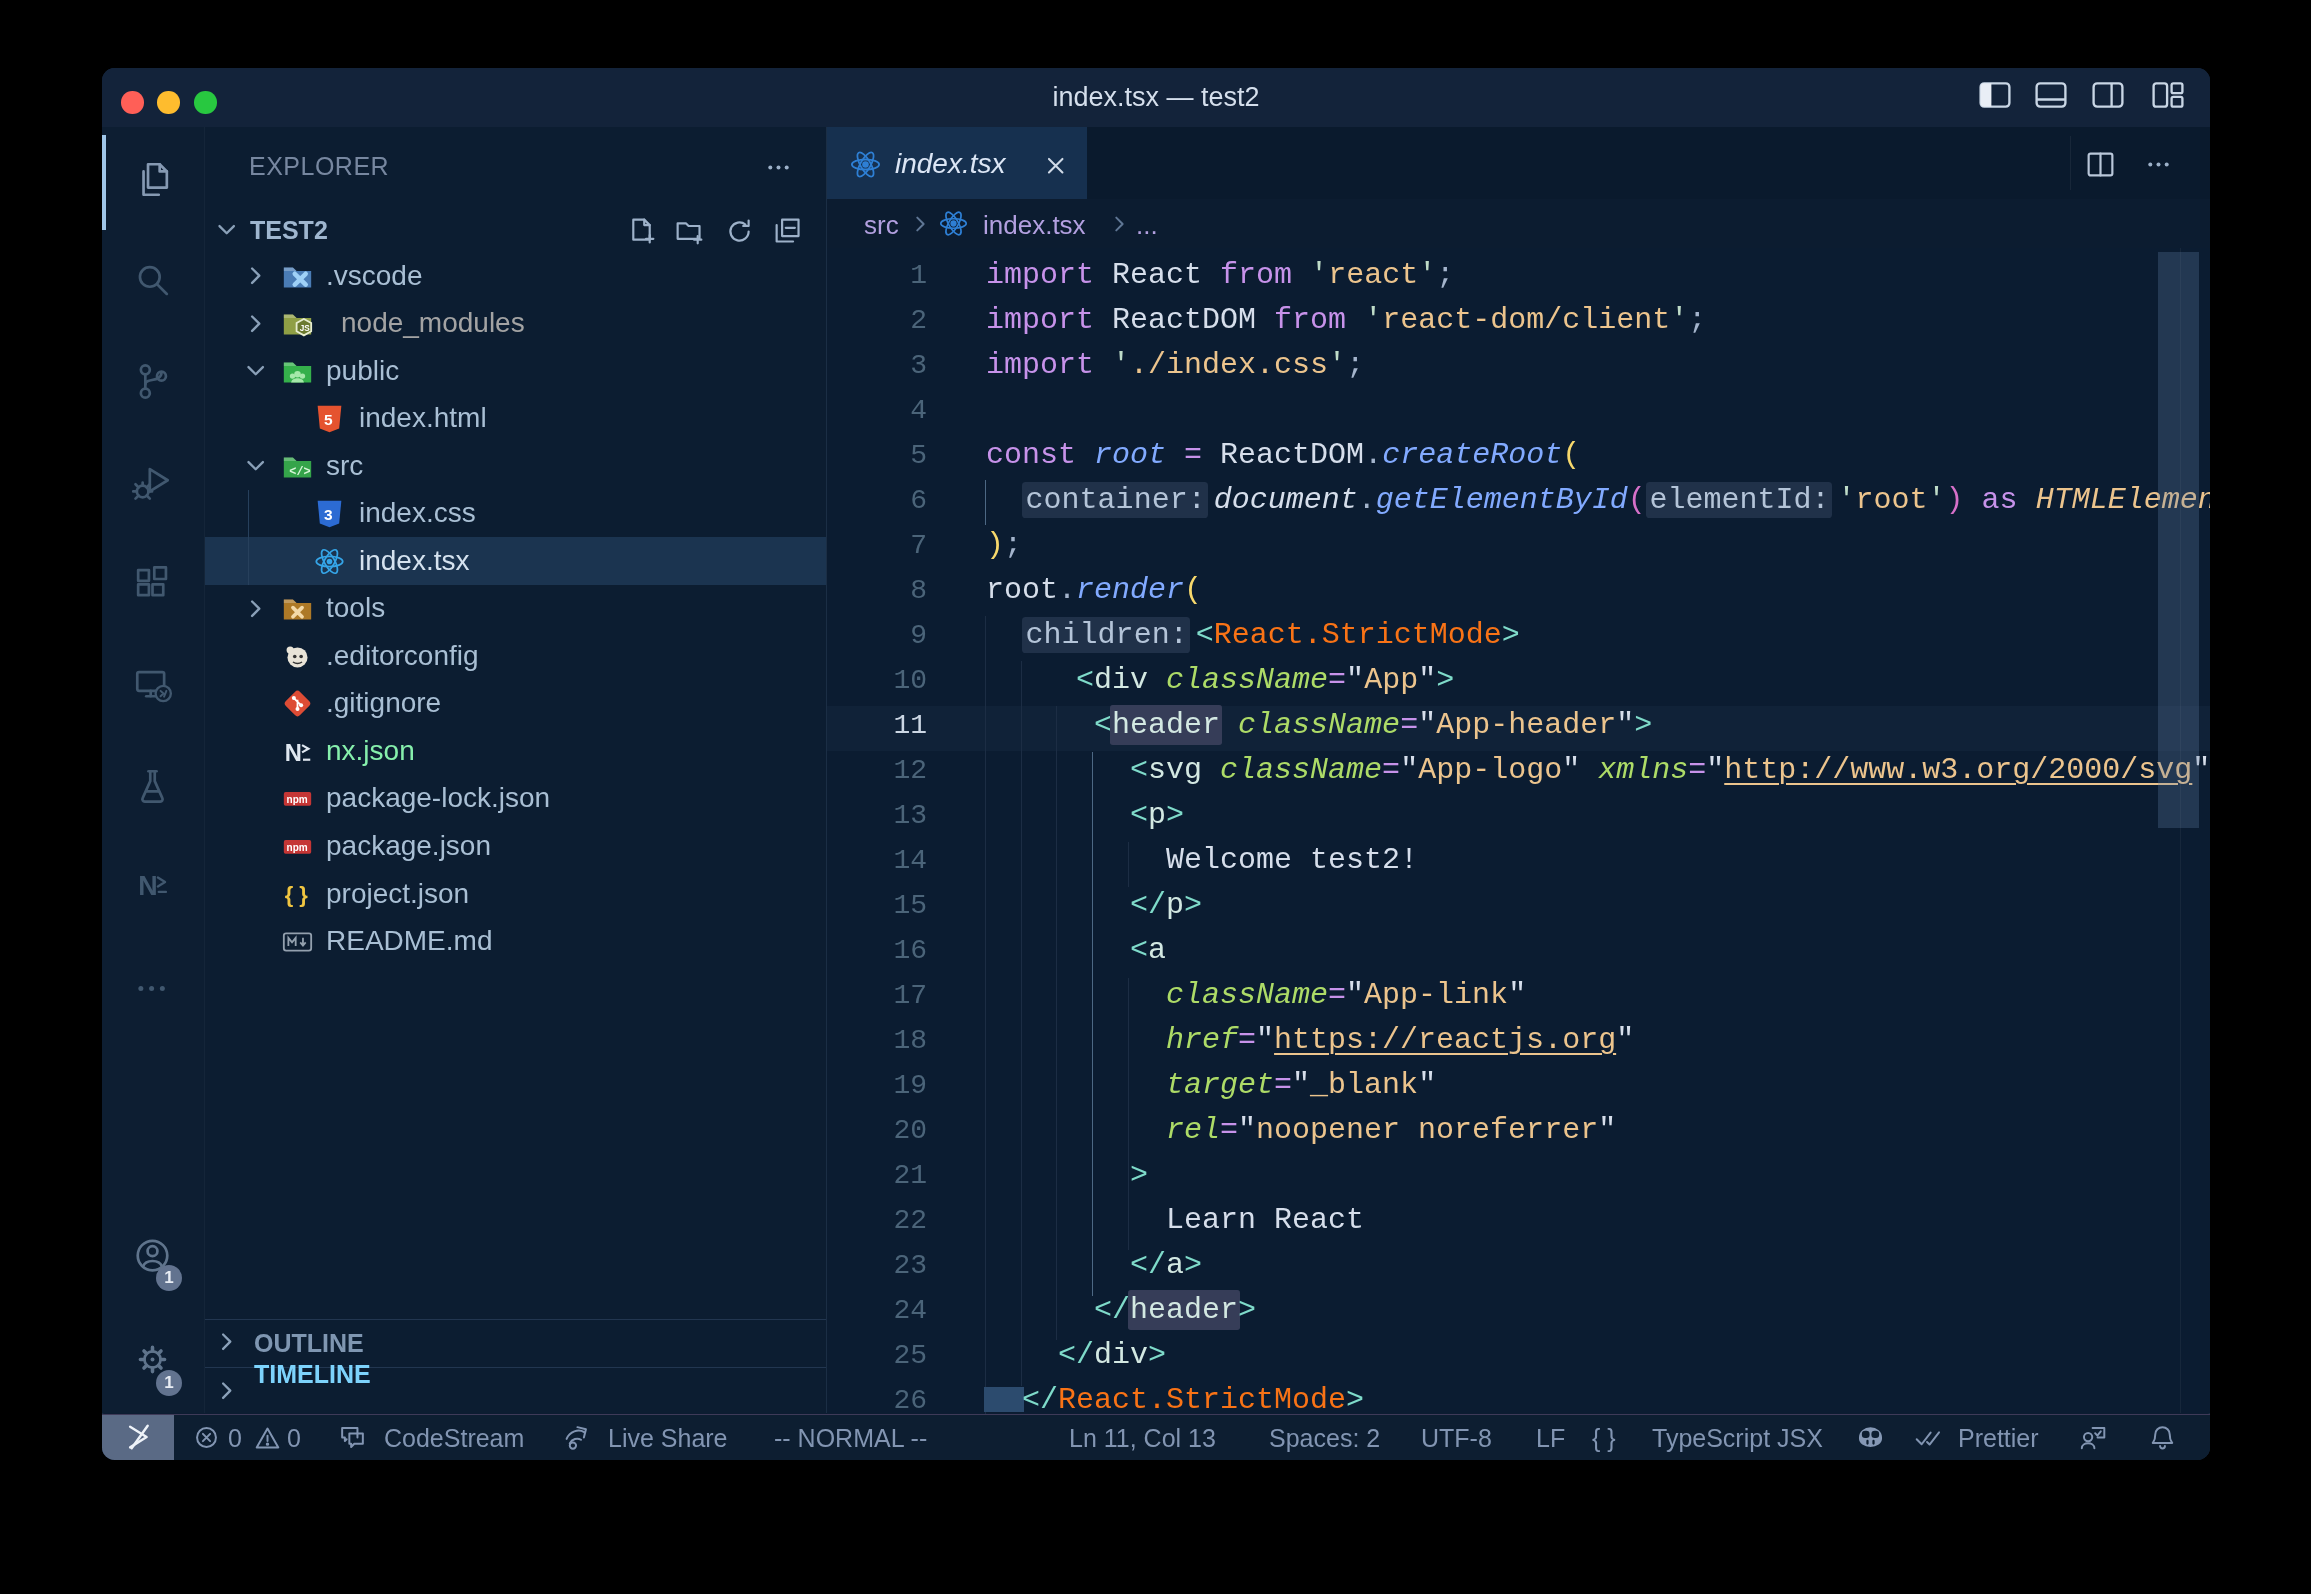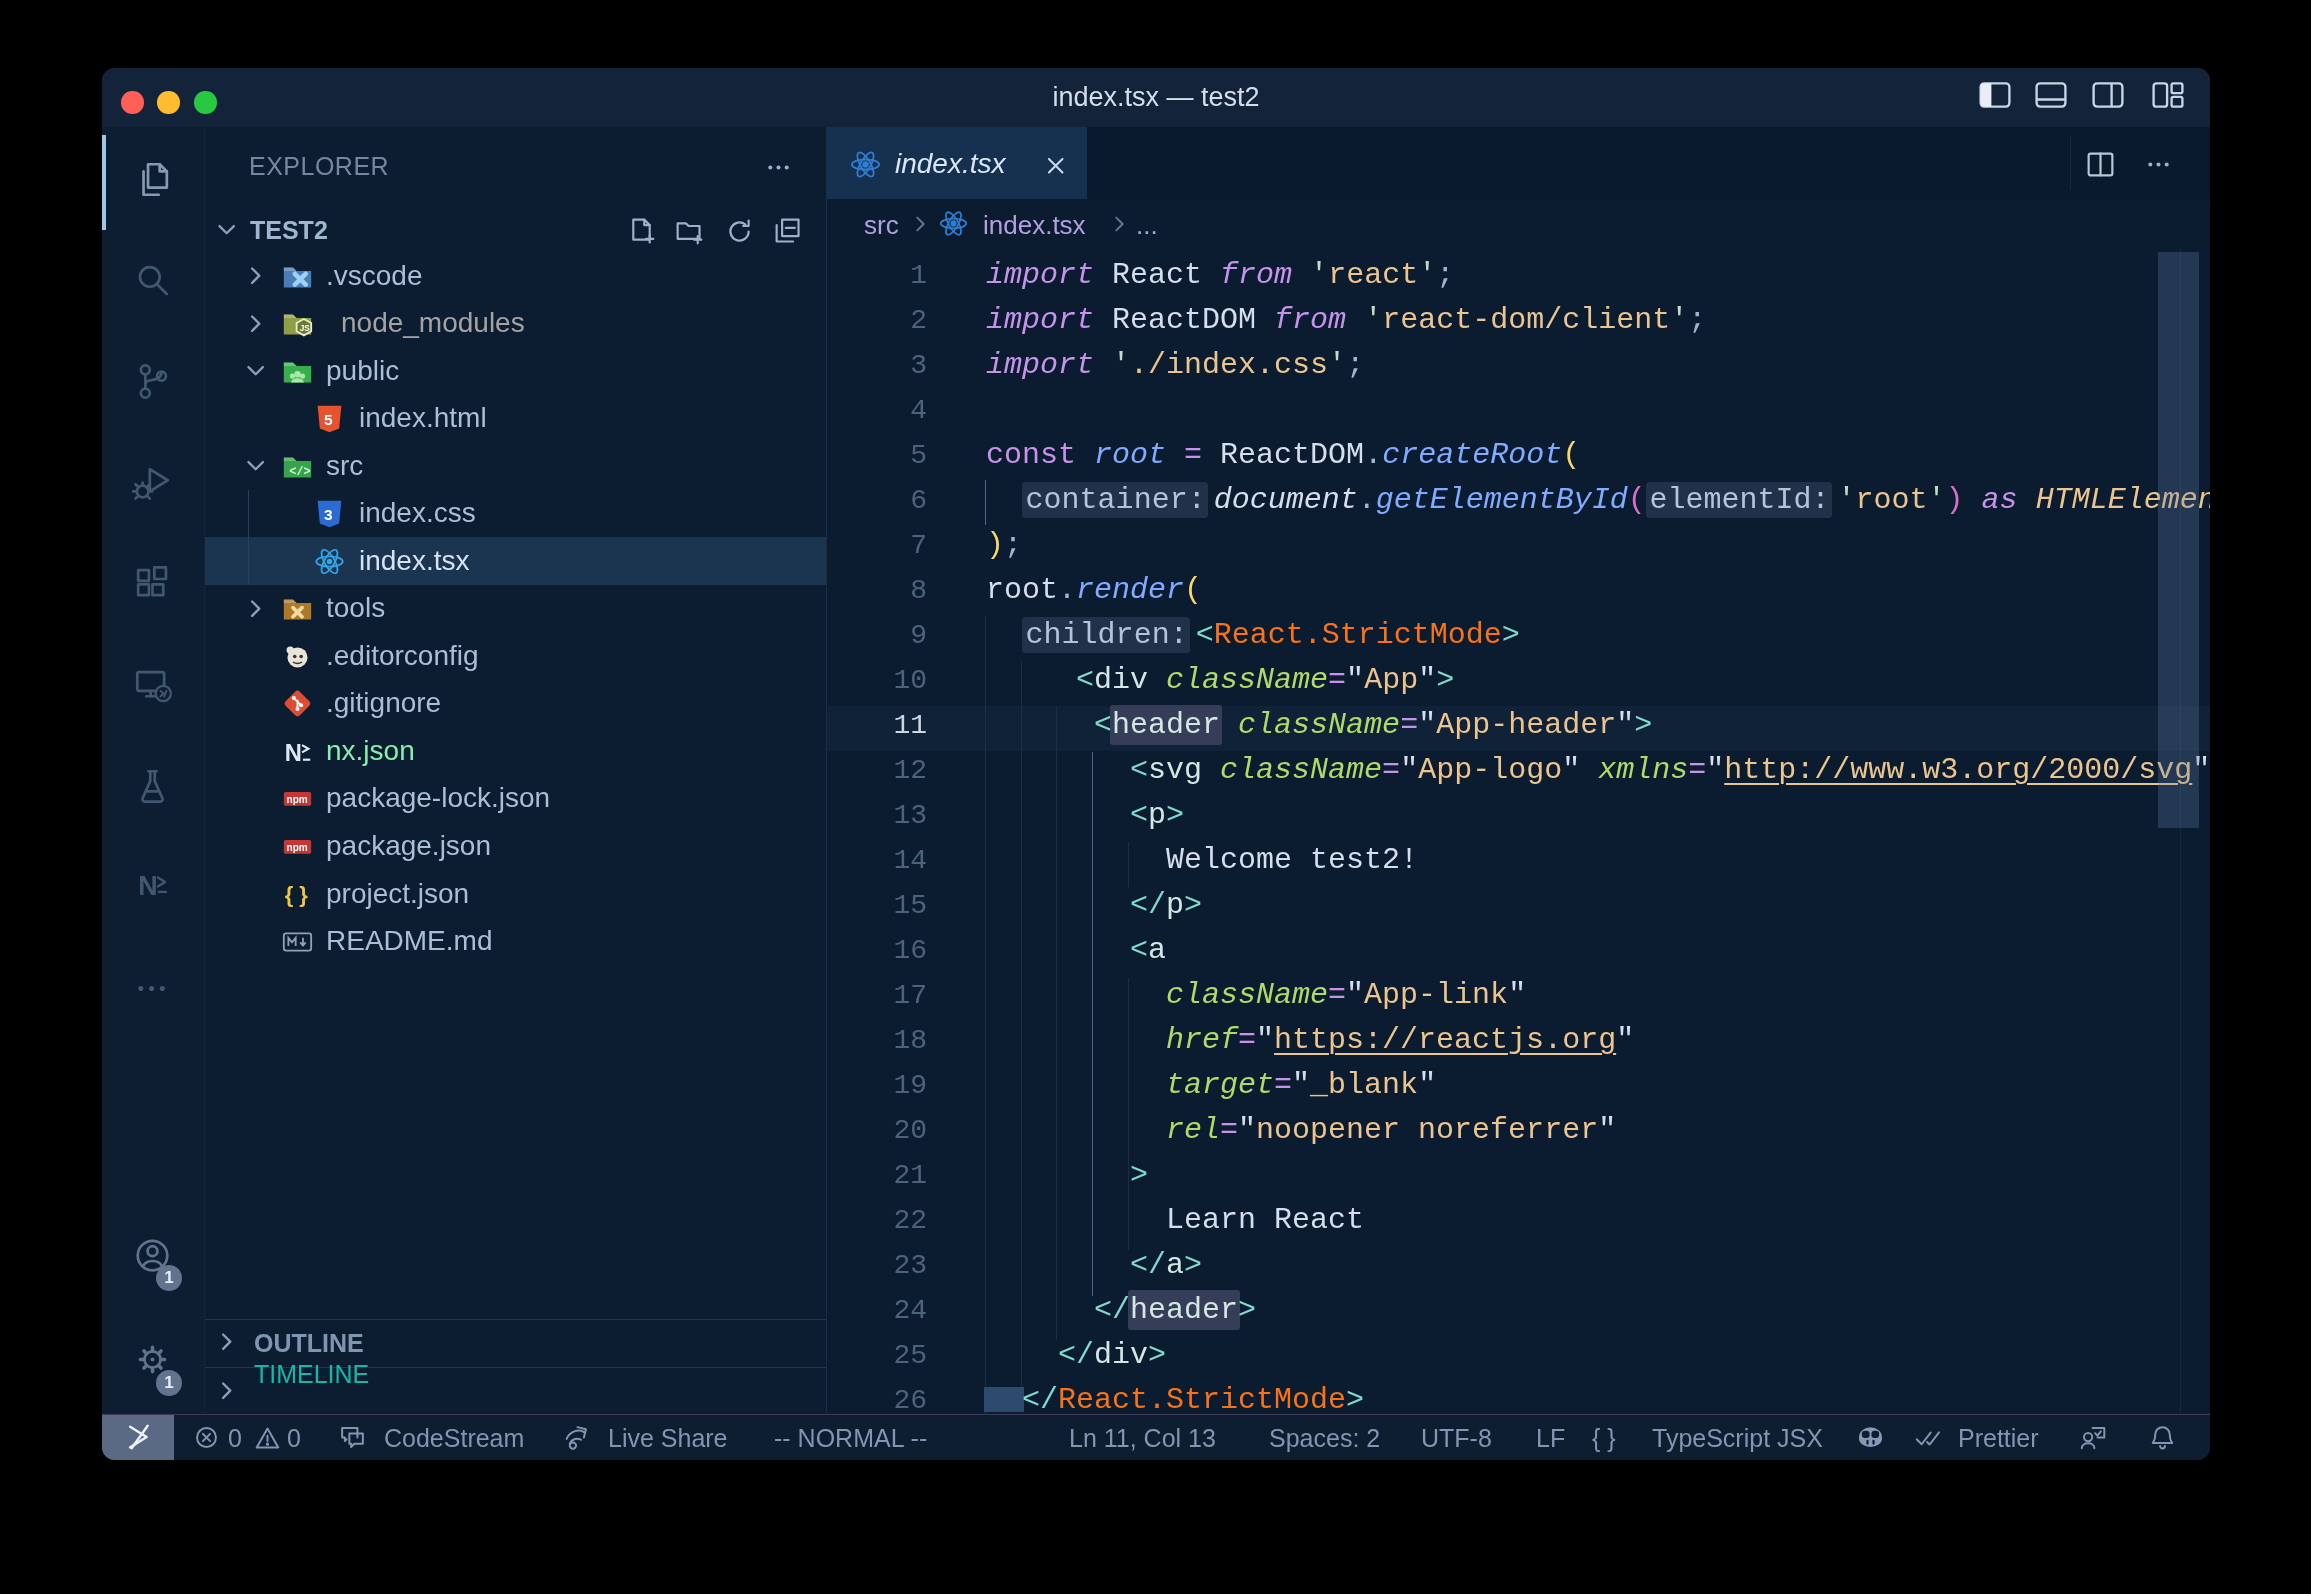--- a/index.html
+++ b/index.html
@@ -2,21 +2,21 @@
 <html style="font-size:14.4px"><head><meta charset="utf-8"><style>
 * { margin:0; padding:0; box-sizing:border-box; }
 html,body { width:2311px; height:1595px; background:#000; overflow:hidden;
   font-family:"Liberation Sans",sans-serif; -webkit-font-smoothing:antialiased; }
 #win { position:absolute; left:102px; top:68px; width:2108px; height:1392px;
   border-radius:12.6px; background:#0c1c31; overflow:hidden;
   box-shadow:inset 0 0 0 1.4px rgba(160,190,220,0.10); }
 .abs { position:absolute; }
 pre { font-family:"Liberation Mono",monospace; }
 
-.kw  { color:#c792ea; font-style:italic; }
+.kw  { color:#c792ea; }
 .kwu { color:#c792ea; }
 .idn { color:#d6deeb; }
 .idi { color:#d6deeb; font-style:italic; }
 .sti { color:#ecc48d; font-style:italic; }
 .fn  { color:#82aaff; font-style:italic; }
 .pc  { color:#a4b4cc; }
 .st  { color:#ecc48d; }
 .q   { color:#bfdcc8; }
 .qj  { color:#d6deeb; }
 .b1  { color:#f7d86c; }
@@ -294,21 +294,21 @@
 
   <div class="abs" style="left:102px;top:1251px;width:622px;height:0.9px;background:#223650"></div>
   <div class="abs" style="left:113px;top:1262px"><svg width="23.4" height="23.4" viewBox="0 0 26 26" fill="none" stroke="#8aa0b8" stroke-width="2.6" stroke-linecap="round" stroke-linejoin="round">
         <path d="M9 5 l8 8 l-8 8"></path>
       </svg></div>
   <div class="abs" style="left:152px;top:1261px;font-size:25px;font-weight:bold;color:#7f96b1">OUTLINE</div>
   <div class="abs" style="left:102px;top:1299px;width:622px;height:0.9px;background:#223650"></div>
   <div class="abs" style="left:113px;top:1311px"><svg width="23.4" height="23.4" viewBox="0 0 26 26" fill="none" stroke="#8aa0b8" stroke-width="2.6" stroke-linecap="round" stroke-linejoin="round">
         <path d="M9 5 l8 8 l-8 8"></path>
       </svg></div>
-  <div class="abs" style="left:152px;top:1292px;font-size:25px;font-weight:normal;color:#14b8a6">TIMELINE</div>
+  <div class="abs" style="left:152px;top:1292px;font-size:25px;font-weight:bold;color:#7dd3fc">TIMELINE</div>
 
   <div class="abs" style="left:724px;top:59px;width:0.9px;height:1286px;background:#1b2e45"></div>
 
   <div class="abs" style="left:0;top:59px;width:102px;height:1286px;background:#0d1e32"></div>
   <div class="abs" style="left:102px;top:59px;width:0.9px;height:1286px;background:#142539"></div>
   <div class="abs" style="left:0;top:67px;width:3.6px;height:95px;background:#9fc6e8"></div>
   <svg style="position:absolute;left:29px;top:90px" width="43" height="43" viewBox="0 0 48 48" fill="none" stroke="#8599b2" stroke-width="3" stroke-linecap="round" stroke-linejoin="round">
       <path d="M19 7 h13 l8 8 v18 h-21 z"></path>
       <path d="M32 7 v8 h8"></path>
       <path d="M14 15 v26 h17"></path>

